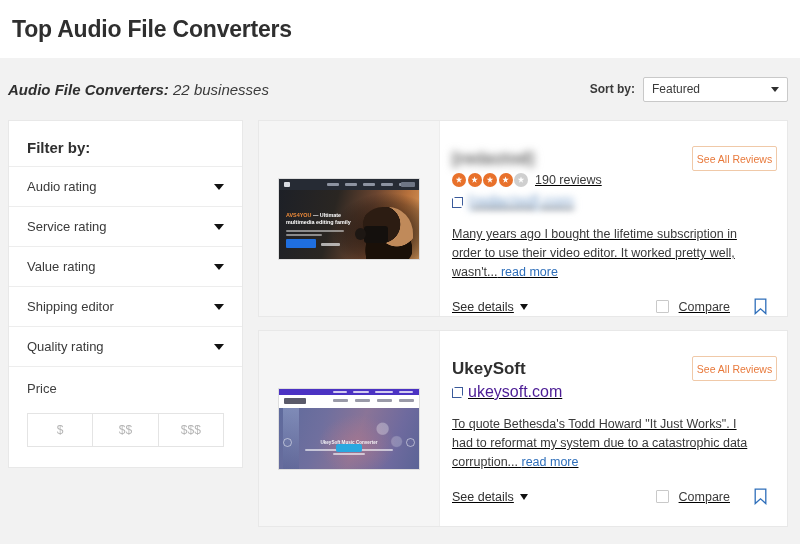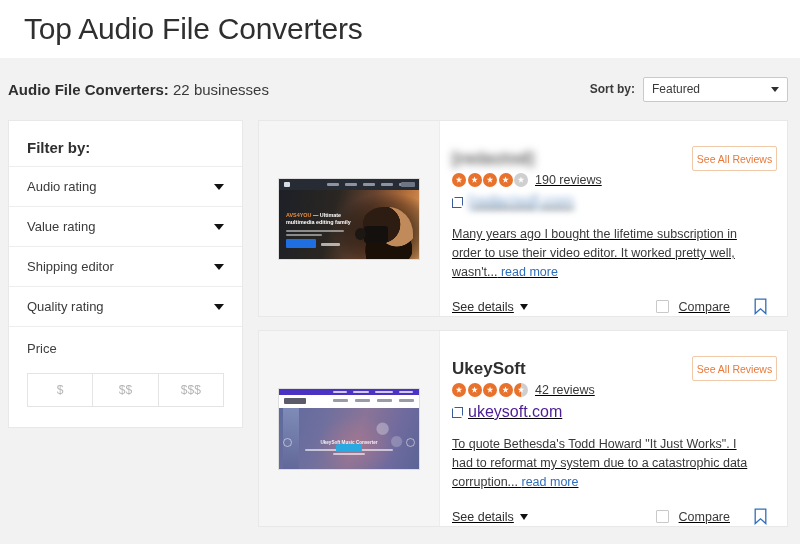--- a/index.html
+++ b/index.html
@@ -14,39 +14,40 @@
 
   
   .title-band {
     background: #ffffff;
     height: 58px;
     padding: 0 0 0 8px;
     display: flex;
     align-items: center;
   }
   .page-title {
-    font-size: 30px;
-    font-weight: normal;
+    font-size: 23px;
+    font-weight: bold;
     color: #2f2f2f;
     letter-spacing: -0.2px;
-    margin: 16px;
+    margin: 4px;
   }
 
   
   .results-bar {
     height: 62px;
     padding: 0 12px 0 8px;
     display: flex;
     align-items: center;
     justify-content: space-between;
     background: #f2f2f2;
   }
   .results-count {
     font-size: 15px;
     color: #3a3a3a;
+    font-style: italic;
   }
   .results-count .cat {
     font-weight: bold;
     color: #2f2f2f;
   }
   .sort-wrap {
     display: flex;
     align-items: center;
     gap: 8px;
   }
@@ -473,20 +474,24 @@
   </div>
 </div>
 
 <div class="layout">
 
   <aside class="sidebar">
     <div class="filter-head">Filter by:</div>
 
     <div class="filter-row">
       <span class="lbl">Audio rating</span>
+      <span class="caret"></span>
+    </div>
+    <div class="filter-row">
+      <span class="lbl">Service rating</span>
       <span class="caret"></span>
     </div>
     <div class="filter-row">
       <span class="lbl">Value rating</span>
       <span class="caret"></span>
     </div>
     <div class="filter-row">
       <span class="lbl">Shipping editor</span>
       <span class="caret"></span>
     </div>
@@ -608,30 +613,20 @@
             <div class="arrowR"></div>
           </div>
         </div>
       </div>
 
       <div class="card-info">
         <div class="biz-name">UkeySoft</div>
 
         <div class="see-all-btn">See All Reviews</div>
 
-        <div class="rating-row">
-          <div class="stars">
-            <span class="star full"></span>
-            <span class="star full"></span>
-            <span class="star full"></span>
-            <span class="star full"></span>
-            <span class="star half"></span>
-          </div>
-          <span class="review-count">42 reviews</span>
-        </div>
 
         <div class="url-row">
           <span class="ext-icon"></span>
           <span class="url-text">ukeysoft.com</span>
         </div>
 
         <div class="snippet">
           <span>To quote Bethesda's Todd Howard "It Just Works". I had to reformat my system due to a catastrophic data corruption...</span>
           <span class="read-more">read more</span>
         </div>

